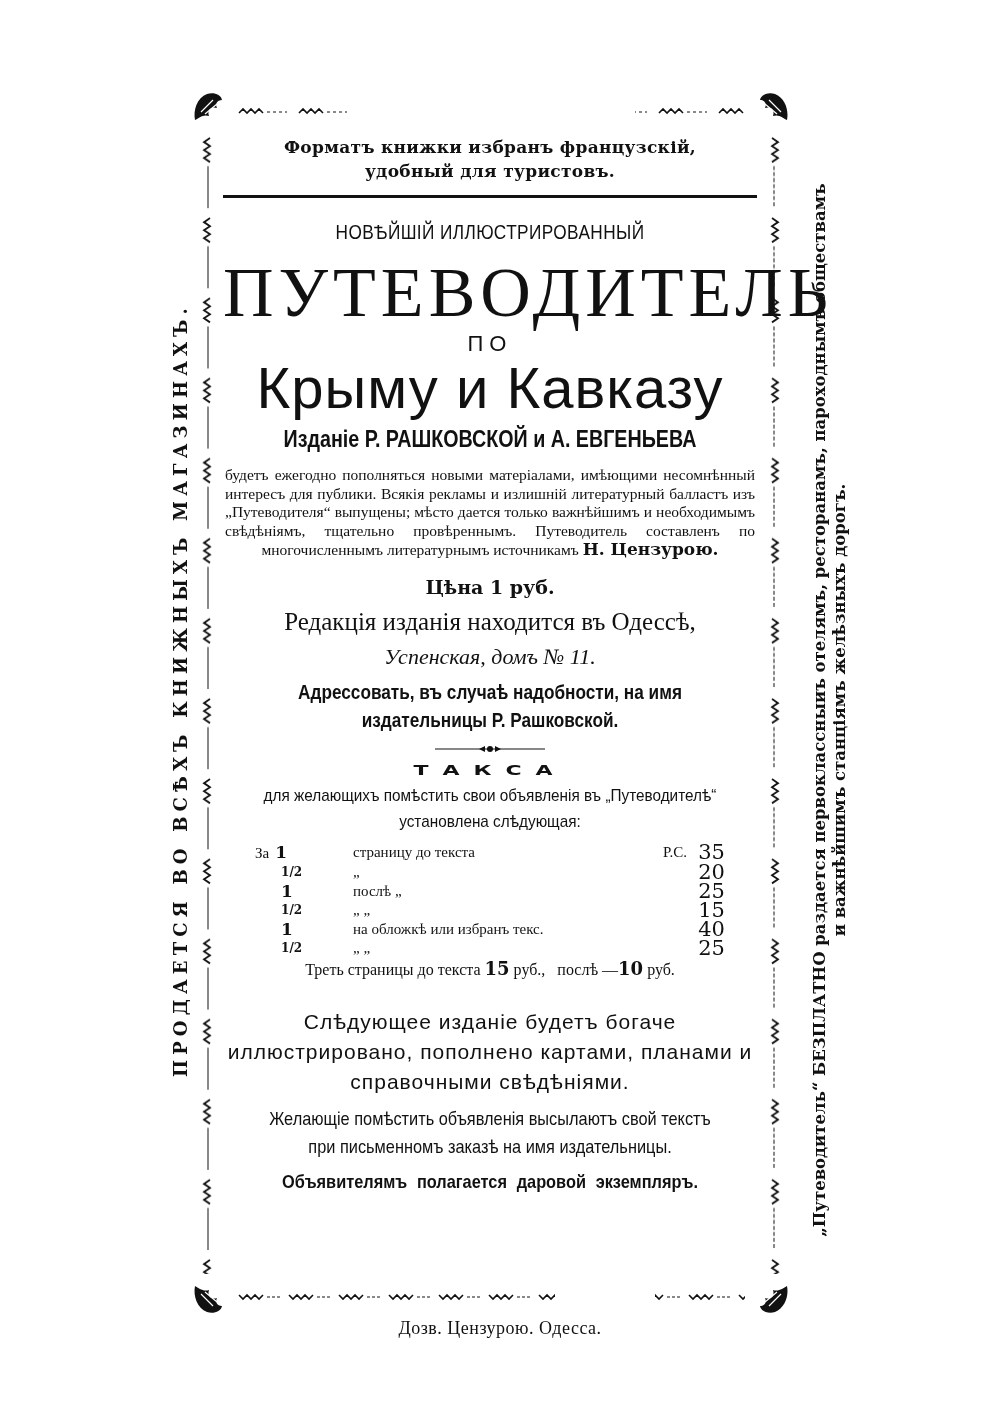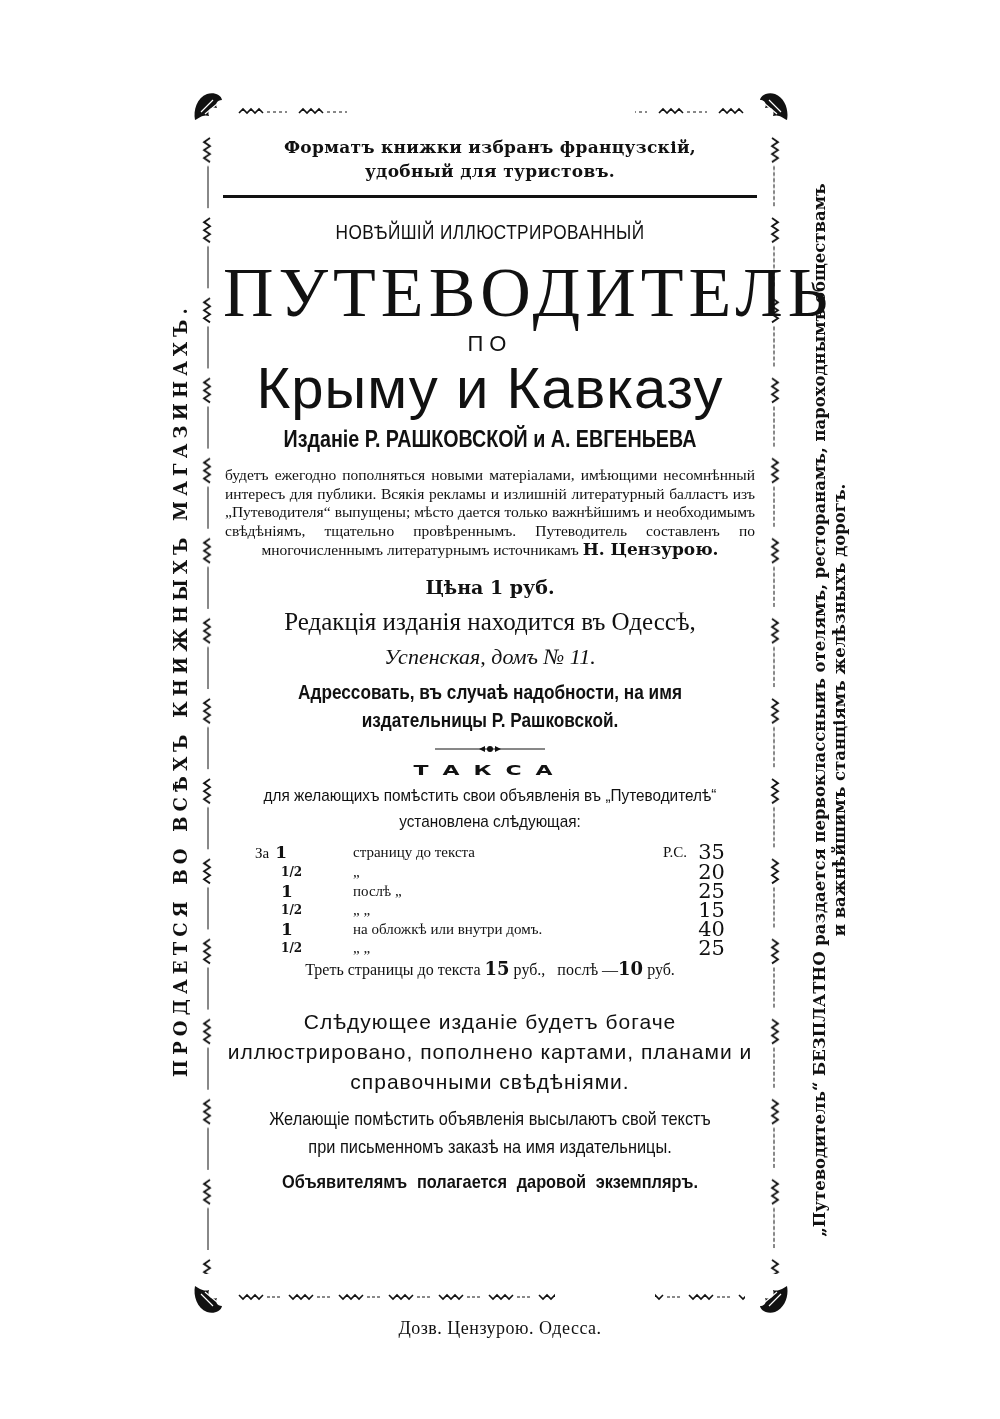--- a/index.html
+++ b/index.html
@@ -278,21 +278,21 @@
           <td class="amt">25</td>
         </tr>
         <tr>
           <td class="qty" style="padding-left:26px;font-size:12px">1/2</td>
           <td class="place">„ „</td>
           <td class="cur"></td>
           <td class="amt">15</td>
         </tr>
         <tr>
           <td class="qty" style="padding-left:26px">1</td>
-          <td class="place">на обложкѣ или внутри домъ.</td>
+          <td class="place">на обложкѣ или избранъ текс.</td>
           <td class="cur"></td>
           <td class="amt">40</td>
         </tr>
         <tr>
           <td class="qty" style="padding-left:26px;font-size:12px">1/2</td>
           <td class="place">„ „</td>
           <td class="cur"></td>
           <td class="amt">25</td>
         </tr>
       </tbody>

